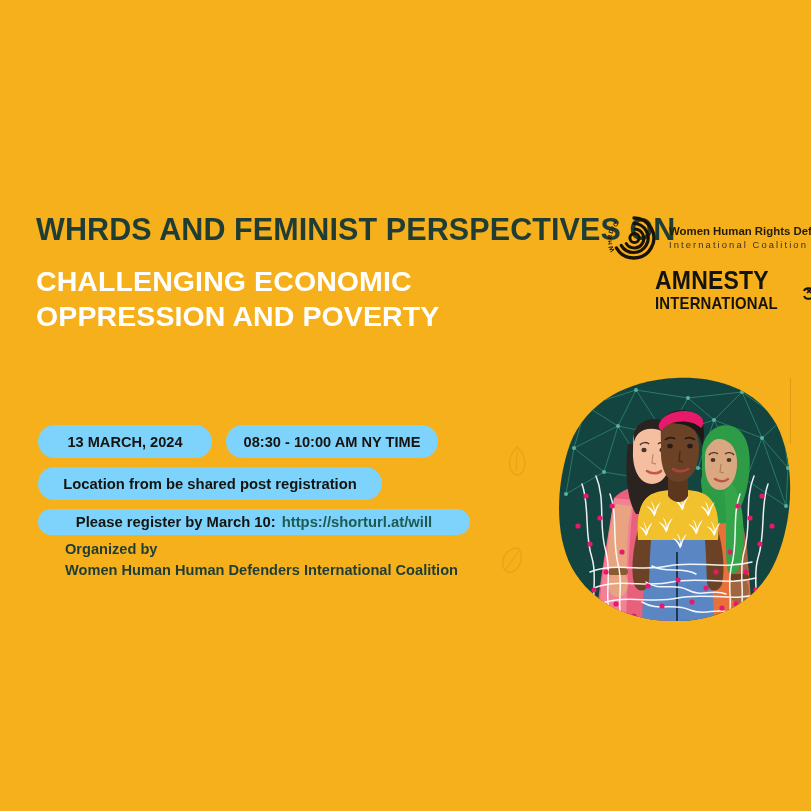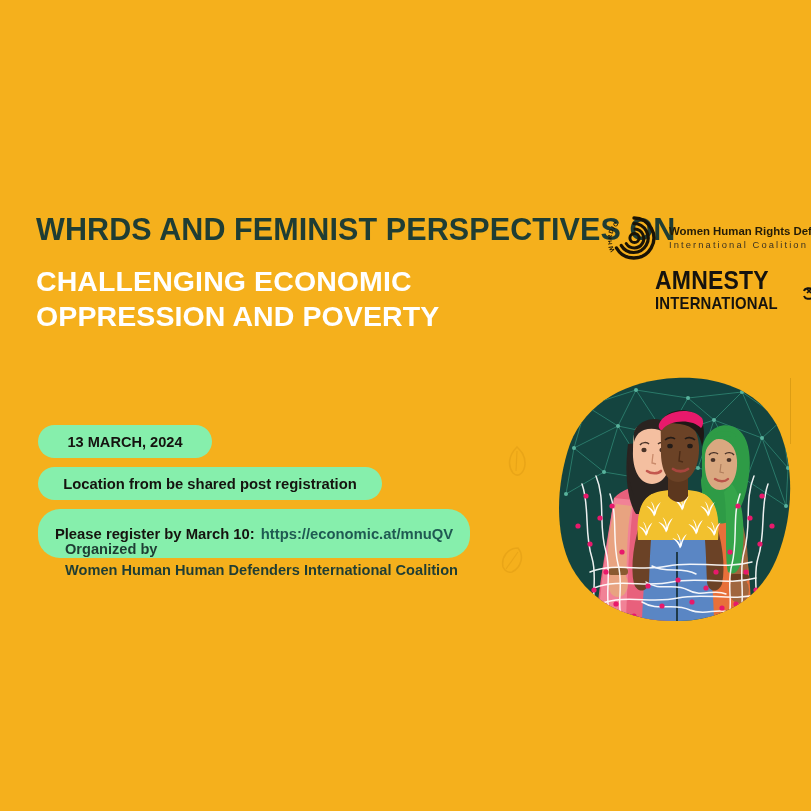--- a/index.html
+++ b/index.html
@@ -33,28 +33,28 @@
 
   
   .bodytext{
     position:absolute;left:36px;top:338px;width:514px;
     font-size:15.2px;line-height:1.33;color:#2A4A3E;
     text-align:justify;
   }
 
   
   .pill{
-    position:absolute;background:#86efac;border-radius:22px;
+    position:absolute;background:#7dd3fc;border-radius:22px;
     display:flex;align-items:center;justify-content:center;
     color:#15130F;font-weight:bold;white-space:nowrap;
   }
   .pill-date{left:38px;top:425px;width:174px;height:33px;font-size:14.6px;}
   .pill-time{left:226px;top:425px;width:212px;height:33px;font-size:14.6px;}
   .pill-loc{left:38px;top:467px;width:344px;height:33px;font-size:14.8px;}
-  .pill-reg{left:38px;top:509px;width:432px;height:49px;font-size:14.8px;}
+  .pill-reg{left:38px;top:509px;width:432px;height:26px;font-size:14.8px;}
   .pill-reg .reg-label{color:#15130F;}
   .pill-reg .reg-url{color:#1F5A52;margin-left:6px;}
 
   
   .organizer{
     position:absolute;left:65px;top:539px;
     font-size:14.6px;font-weight:bold;color:#1F3D34;line-height:1.42;
   }
 
   
@@ -99,26 +99,29 @@
     <div class="h-line2">
       <div>CHALLENGING ECONOMIC</div>
       <div>OPPRESSION AND POVERTY</div>
     </div>
   </div>
 
 
   <div class="pill pill-date">
     <span>13 MARCH, 2024</span>
   </div>
+  <div class="pill pill-time">
+    <span>08:30 - 10:00 AM NY TIME</span>
+  </div>
   <div class="pill pill-loc">
     <span>Location from be shared post registration</span>
   </div>
   <div class="pill pill-reg">
     <span class="reg-label">Please register by March 10:</span>
-    <span class="reg-url">https://economic.at/mnuQV</span>
+    <span class="reg-url">https://shorturl.at/will</span>
   </div>
 
   <div class="organizer">
     <div>Organized by</div>
     <div>Women Human Human Defenders International Coalition</div>
   </div>
 
   <div class="whrd-logo">
     <div class="whrd-mark">
       <svg viewBox="0 0 52 52" width="52" height="52">

